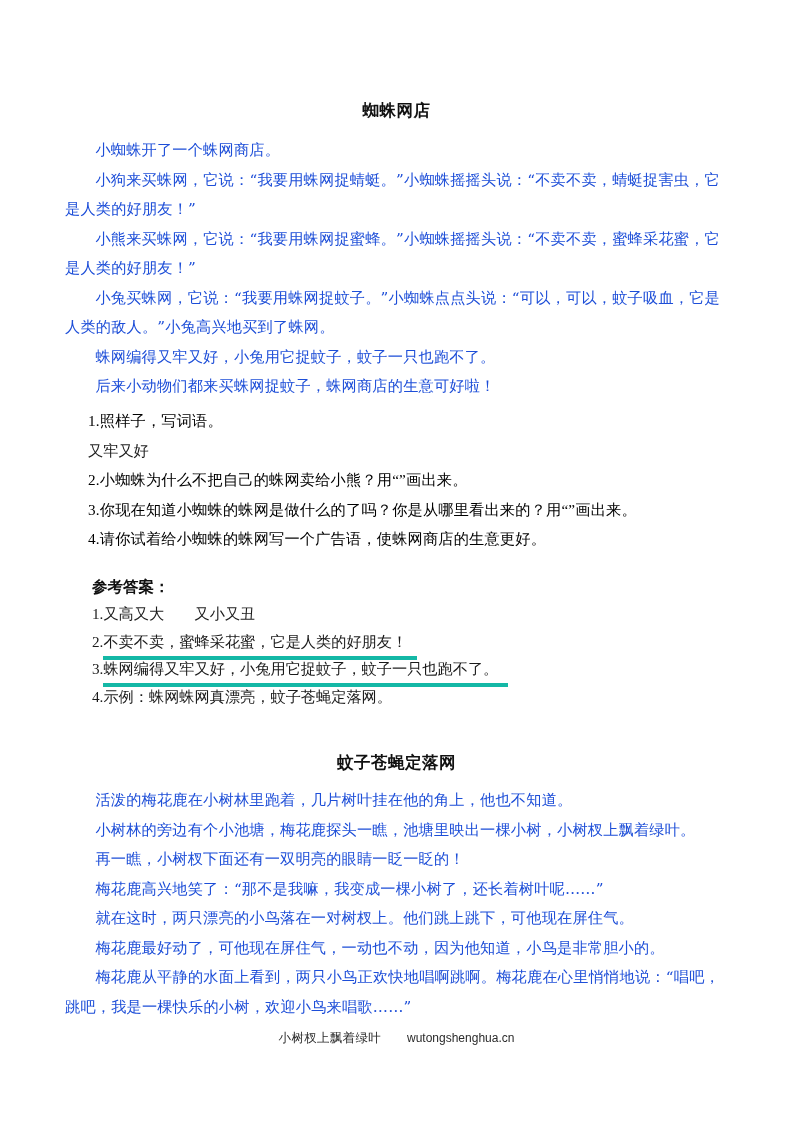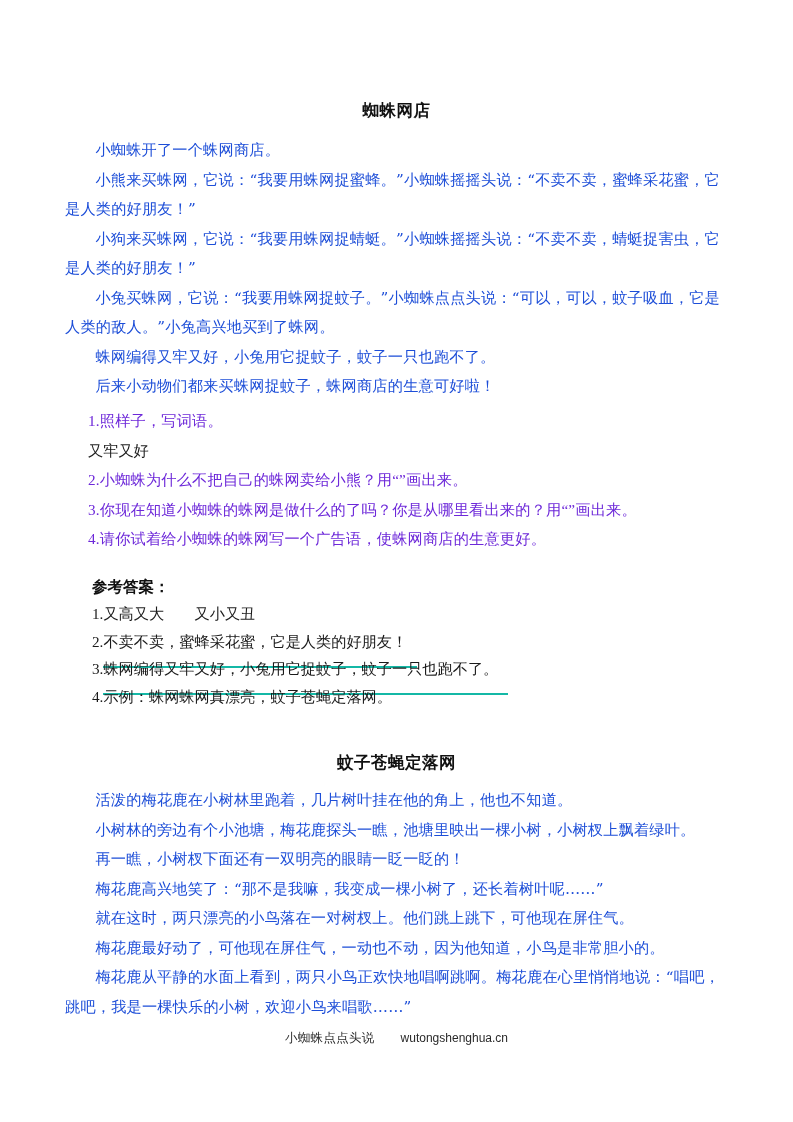--- a/index.html
+++ b/index.html
@@ -48,21 +48,21 @@
   .story p {
     margin: 0;
     text-indent: 2em;
   }
 
   
   .qline {
     font-family: "Liberation Serif", "DejaVu Serif", serif;
     font-size: 15.2px;
     line-height: 29.5px;
-    color: #6d28d9;
+    color: #000000;
     margin: 0;
     text-indent: 0;
     letter-spacing: 0.2px;
   }
   .plainline {
     font-family: "Liberation Serif", "DejaVu Serif", serif;
     font-size: 15.2px;
     line-height: 29.5px;
     margin: 0;
     color: #1a1a1a;
@@ -78,22 +78,22 @@
   }
   .ans {
     font-family: "Liberation Serif", "DejaVu Serif", serif;
     font-size: 15.2px;
     line-height: 27.5px;
     margin: 0;
     color: #1a1a1a;
     white-space: pre;
   }
   .ans .u {
-    border-bottom: 2px solid #14b8a6;
-    padding-bottom: 16px;
+    border-bottom: 4px solid #14b8a6;
+    padding-bottom: 6px;
     padding-right: 10px;
   }
 
   .footer {
     text-align: center;
     font-size: 12.5px;
     color: #2a2a2a;
     font-family: "Liberation Serif", "DejaVu Serif", serif;
     letter-spacing: 0.3px;
   }
@@ -115,22 +115,22 @@
 </style>
 </head>
 <body>
 
 <div class="page">
 
   <div id="title-1" class="doc-title">蜘蛛网店</div>
 
   <div id="story-1" class="story">
     <p>小蜘蛛开了一个蛛网商店。</p>
+    <p>小狗来买蛛网，它说：“我要用蛛网捉蜻蜓。”小蜘蛛摇摇头说：“不卖不卖，蜻蜓捉害虫，它是人类的好朋友！”</p>
     <p>小熊来买蛛网，它说：“我要用蛛网捉蜜蜂。”小蜘蛛摇摇头说：“不卖不卖，蜜蜂采花蜜，它是人类的好朋友！”</p>
-    <p>小狗来买蛛网，它说：“我要用蛛网捉蜻蜓。”小蜘蛛摇摇头说：“不卖不卖，蜻蜓捉害虫，它是人类的好朋友！”</p>
     <p>小兔买蛛网，它说：“我要用蛛网捉蚊子。”小蜘蛛点点头说：“可以，可以，蚊子吸血，它是人类的敌人。”小兔高兴地买到了蛛网。</p>
     <p>蛛网编得又牢又好，小兔用它捉蚊子，蚊子一只也跑不了。</p>
     <p>后来小动物们都来买蛛网捉蚊子，蛛网商店的生意可好啦！</p>
   </div>
 
   <div id="questions-1">
     <p class="qline">1.照样子，写词语。</p>
     <p class="plainline">又牢又好</p>
     <p class="qline">2.小蜘蛛为什么不把自己的蛛网卖给小熊？用“”画出来。</p>
     <p class="qline">3.你现在知道小蜘蛛的蛛网是做什么的了吗？你是从哪里看出来的？用“”画出来。</p>
@@ -155,16 +155,16 @@
     <p>活泼的梅花鹿在小树林里跑着，几片树叶挂在他的角上，他也不知道。</p>
     <p>小树林的旁边有个小池塘，梅花鹿探头一瞧，池塘里映出一棵小树，小树杈上飘着绿叶。</p>
     <p>再一瞧，小树杈下面还有一双明亮的眼睛一眨一眨的！</p>
     <p>梅花鹿高兴地笑了：“那不是我嘛，我变成一棵小树了，还长着树叶呢……”</p>
     <p>就在这时，两只漂亮的小鸟落在一对树杈上。他们跳上跳下，可他现在屏住气。</p>
     <p>梅花鹿最好动了，可他现在屏住气，一动也不动，因为他知道，小鸟是非常胆小的。</p>
     <p>梅花鹿从平静的水面上看到，两只小鸟正欢快地唱啊跳啊。梅花鹿在心里悄悄地说：“唱吧，跳吧，我是一棵快乐的小树，欢迎小鸟来唱歌……”</p>
   </div>
 
   <div id="footer" class="footer">
-    <span>小蜘蛛点点头说</span><span class="gap"></span><span class="url">wutongshenghua.cn</span>
+    <span>小树杈上飘着绿叶</span><span class="gap"></span><span class="url">wutongshenghua.cn</span>
   </div>
 
 </div>
 
 </body></html>

